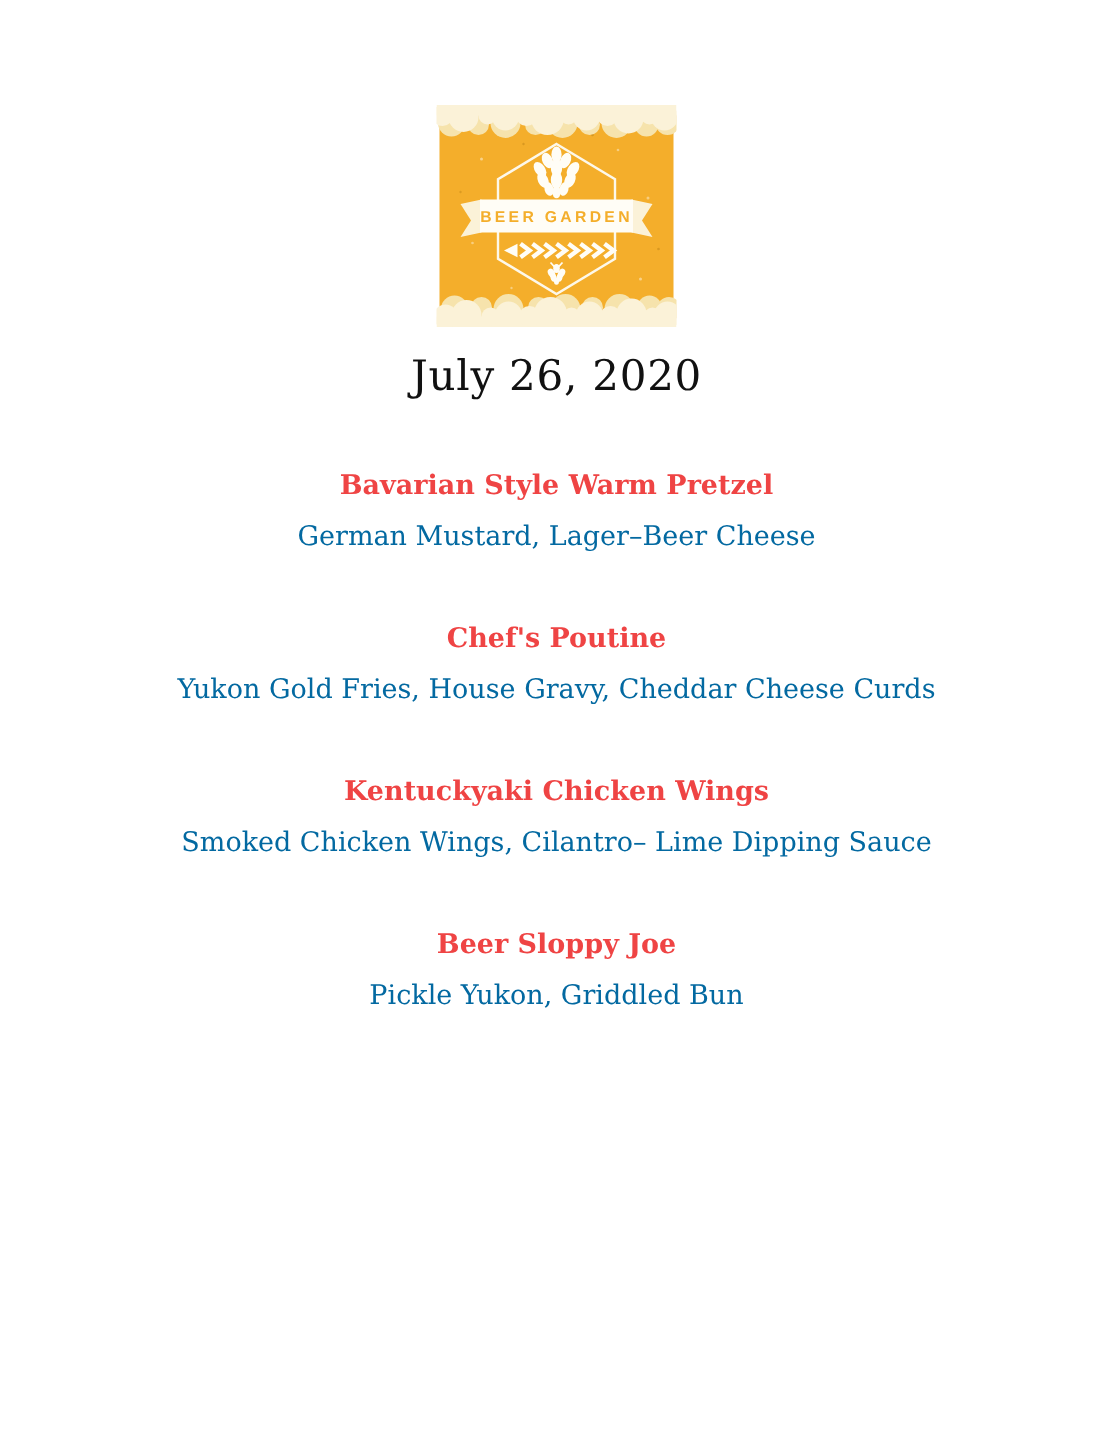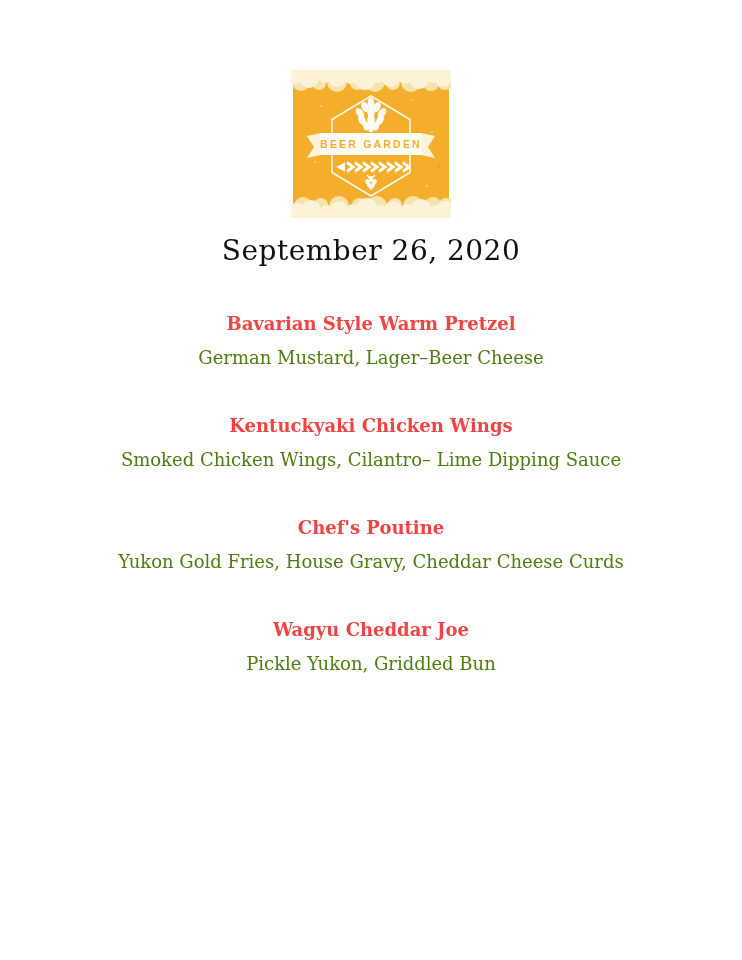--- a/index.html
+++ b/index.html
@@ -44,21 +44,21 @@
   .menu-item .item-title {
     font-size: 18px;
     font-weight: bold;
     line-height: 22px;
     color: #ef4444;
   }
   .menu-item .item-desc {
     margin-top: 12px;
     font-size: 18px;
     line-height: 22px;
-    color: #4d7c0f;
+    color: #0369a1;
   }
 </style>
 </head>
 <body>
 
 <div class="page">
 
   <div class="logo-wrap">
     <svg width="160" height="148" viewBox="0 0 160 148" xmlns="http://www.w3.org/2000/svg">
 
@@ -179,38 +179,38 @@
         <ellipse cx="80" cy="109" rx="2.2" ry="3"></ellipse>
         <ellipse cx="76.6" cy="112" rx="2.2" ry="3" transform="rotate(-30 76.6 112)"></ellipse>
         <ellipse cx="83.4" cy="112" rx="2.2" ry="3" transform="rotate(30 83.4 112)"></ellipse>
         <ellipse cx="78" cy="115" rx="2" ry="2.8" transform="rotate(-15 78 115)"></ellipse>
         <ellipse cx="82" cy="115" rx="2" ry="2.8" transform="rotate(15 82 115)"></ellipse>
         <ellipse cx="80" cy="117.5" rx="1.7" ry="2.4"></ellipse>
       </g>
     </svg>
   </div>
 
-  <div class="date-heading">September 26, 2020</div>
+  <div class="date-heading">July 26, 2020</div>
 
   <div class="menu">
 
     <div class="menu-item">
       <div class="item-title">Bavarian Style Warm Pretzel</div>
       <div class="item-desc">German Mustard, Lager–Beer Cheese</div>
     </div>
 
     <div class="menu-item">
+      <div class="item-title">Chef's Poutine</div>
+      <div class="item-desc">Yukon Gold Fries, House Gravy, Cheddar Cheese Curds</div>
+    </div>
+
+    <div class="menu-item">
       <div class="item-title">Kentuckyaki Chicken Wings</div>
       <div class="item-desc">Smoked Chicken Wings, Cilantro– Lime Dipping Sauce</div>
     </div>
 
     <div class="menu-item">
-      <div class="item-title">Chef's Poutine</div>
-      <div class="item-desc">Yukon Gold Fries, House Gravy, Cheddar Cheese Curds</div>
-    </div>
-
-    <div class="menu-item">
-      <div class="item-title">Wagyu Cheddar Joe</div>
+      <div class="item-title">Beer Sloppy Joe</div>
       <div class="item-desc">Pickle Yukon, Griddled Bun</div>
     </div>
 
   </div>
 </div>
 
 </body></html>

